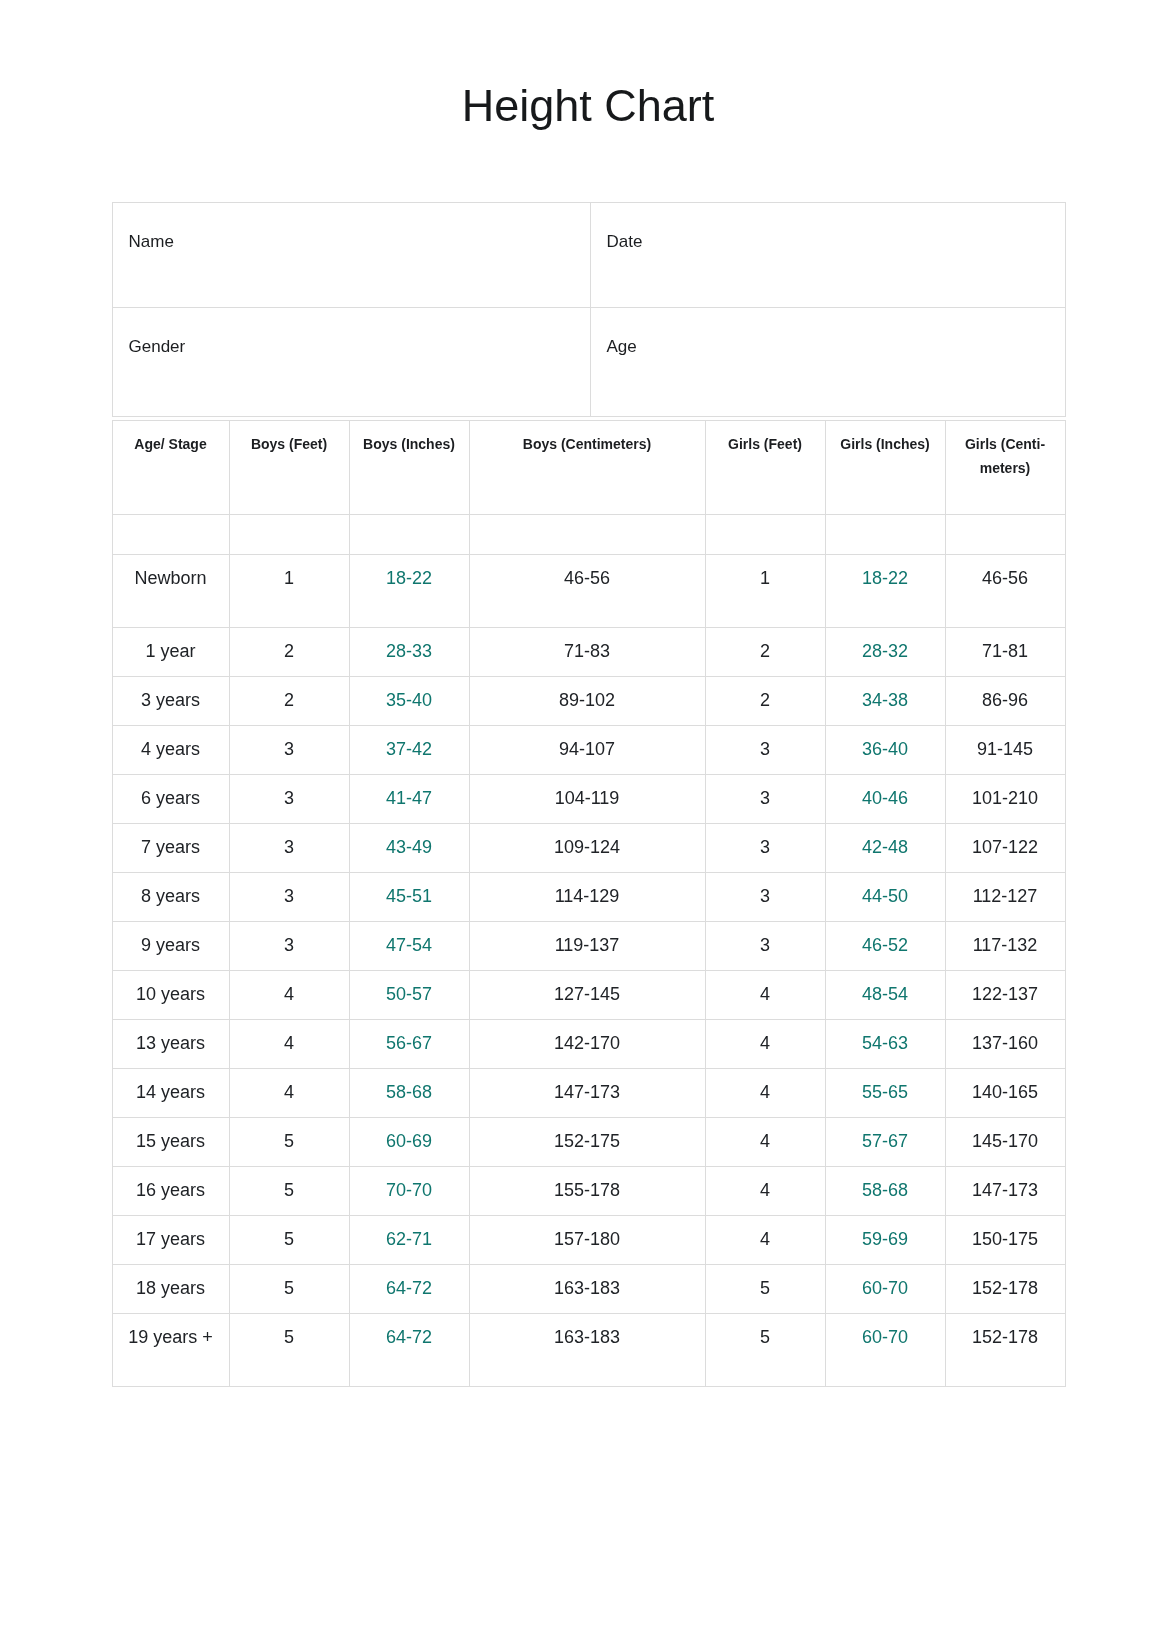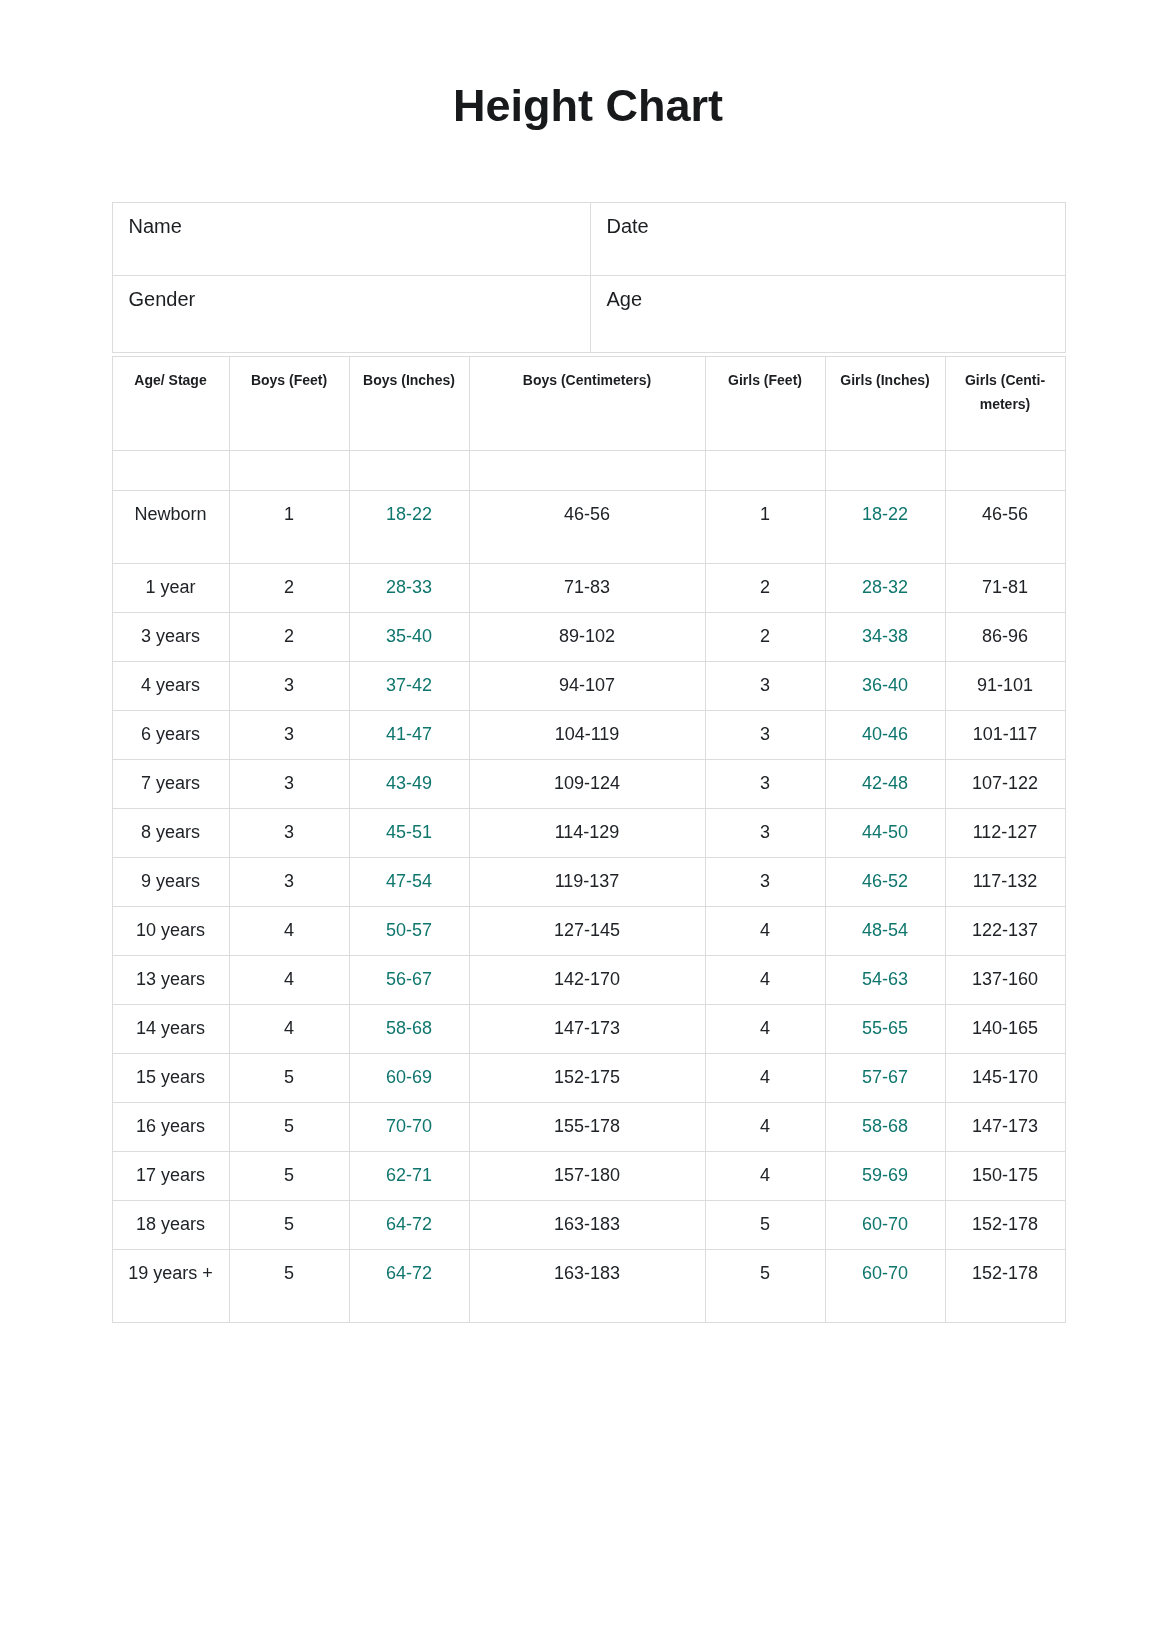--- a/index.html
+++ b/index.html
@@ -11,42 +11,42 @@
     background: #ffffff;
     font-family: "Liberation Sans", sans-serif;
     color: #1c1e21;
     overflow: hidden;
   }
   .doc-title {
     padding-top: 80px;
     text-align: center;
     font-size: 45px;
     line-height: 52px;
-    font-weight: bold;
+    font-weight: normal;
     color: #17191b;
   }
   .tables-wrap {
     width: 953px;
     margin: 0 auto;
   }
   table {
     border-collapse: collapse;
     table-layout: fixed;
     width: 953px;
     background: #ffffff;
   }
   td, th { border: 1px solid #dcdcdc; background: #ffffff; }
 
   
   .form-table { margin-top: 70px; }
   .form-table td {
     vertical-align: top;
     text-align: left;
-    padding: 11px 16px;
-    font-size: 20px;
+    padding: 27px 16px;
+    font-size: 17px;
     line-height: 24px;
     color: #1c1e21;
   }
   .form-table tr.r1 td { height: 50px; }
   .form-table tr.r2 td { height: 54px; }
 
   
   .height-table { margin-top: 3px; }
   .height-table th {
     vertical-align: top;
@@ -165,30 +165,30 @@
     <td class="c-in">34-38</td>
     <td class="c-num">86-96</td>
   </tr>
           <tr>
     <td class="c-age">4 years</td>
     <td class="c-num">3</td>
     <td class="c-in">37-42</td>
     <td class="c-num">94-107</td>
     <td class="c-num">3</td>
     <td class="c-in">36-40</td>
-    <td class="c-num">91-101</td>
+    <td class="c-num">91-145</td>
   </tr>
           <tr>
     <td class="c-age">6 years</td>
     <td class="c-num">3</td>
     <td class="c-in">41-47</td>
     <td class="c-num">104-119</td>
     <td class="c-num">3</td>
     <td class="c-in">40-46</td>
-    <td class="c-num">101-117</td>
+    <td class="c-num">101-210</td>
   </tr>
           <tr>
     <td class="c-age">7 years</td>
     <td class="c-num">3</td>
     <td class="c-in">43-49</td>
     <td class="c-num">109-124</td>
     <td class="c-num">3</td>
     <td class="c-in">42-48</td>
     <td class="c-num">107-122</td>
   </tr>

